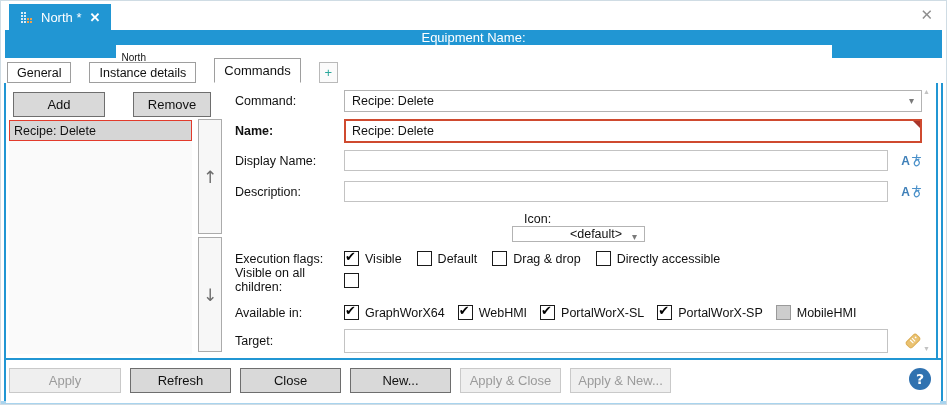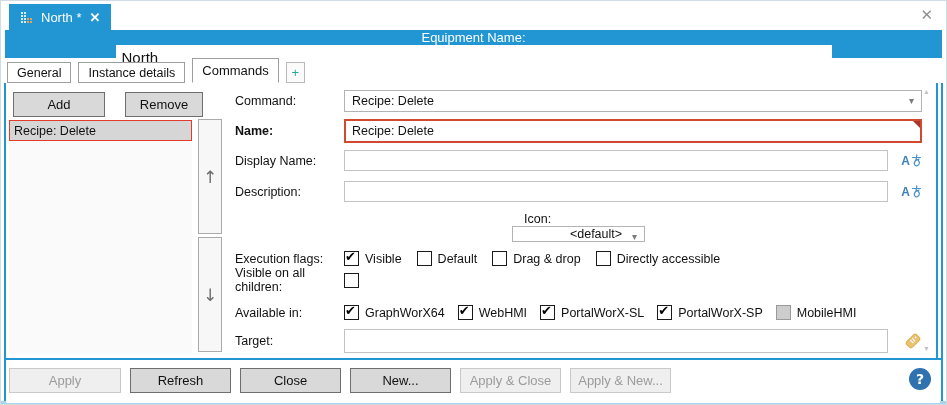--- a/index.html
+++ b/index.html
@@ -17,45 +17,45 @@
   }
   .doc-tab .tclose { font-size:13px; font-weight:bold; color:#fff; cursor:default; }
   .win-close { position:absolute; right:13px; top:5px; color:#8f8f8f; font-size:15px; line-height:18px; }
   
   .bluebar {
     position:absolute; top:29px; left:4px; right:4px; height:28px; background:#2196d3;
     display:flex; align-items:center; padding:0 7px; color:#fff; font-size:13px;flex-direction:column;
   }
   .bluebar .eq-input {
     width:716px; height:22px; border:none; background:#fff;
-    font-family:"Liberation Sans",sans-serif; font-size:15px; padding:12px 6px; color:#111;
+    font-family:"Liberation Sans",sans-serif; font-size:10px; padding:12px 6px; color:#111;
   }
   .bluebar .server { margin-left:auto; color:#fff; font-size:10px; }
   
-  .tabsrow { position:absolute; top:57px; left:6px; right:10px; height:25px; display:flex; align-items:flex-end; gap:7px; }
+  .tabsrow { position:absolute; top:57px; left:6px; right:10px; height:25px; display:flex; align-items:flex-end; gap:18px; }
   .tab {
     height:21px; padding:0 9px; background:#fff; border:1px solid #9e9e9e;
     font-size:12.5px; display:flex; align-items:center; color:#111; white-space:nowrap;
   }
   .tab.active { height:25px; font-size:13px; border-bottom:1px solid #fff; position:relative; z-index:2; }
   .tab.addtab { width:19px; padding:0; justify-content:center; color:#2aa79b; background:#fbfbfb; border-color:#b9b9b9; font-size:13px; }
   
   .bl { position:absolute; background:#2196d3; }
   .bl-left   { left:3px;  top:82px; width:2px; bottom:3px; }
   .bl-rout   { right:3px; top:82px; width:2px; bottom:3px; }
   .bl-rin    { right:8px; top:82px; width:2px; height:277px; }
   .bl-sep    { left:3px;  right:3px; top:357px; height:2px; }
   .bl-bottom { left:0; right:0; bottom:0; height:3px; background:#a9d4ee; }
   
   .content { position:absolute; top:82px; left:5px; right:10px; height:275px; background:#fff; }
   .scroll-ind { position:absolute; right:6px; color:#c2c2c2; font-size:7px; }
   .scroll-ind.up { top:5px; }
   .scroll-ind.down { bottom:6px; }
   
-  .lp-buttons { position:absolute; left:7px; top:9px; display:flex; gap:20px; }
+  .lp-buttons { position:absolute; left:7px; top:9px; display:flex; gap:28px; }
   .btn {
     background:#d9d9d9; border:1px solid #6e6e6e; font-family:"Liberation Sans",sans-serif;
     font-size:13px; color:#111; height:25px; text-align:center;
   }
   .btn:disabled, .btn.disabled { background:#efefef; border-color:#c9c9c9; color:#9b9b9b; }
   .btn-add { width:92px; } .btn-remove { width:78px; }
   .listbox { position:absolute; left:3px; top:37px; width:183px; bottom:4px; background:#fafafa; }
   .list-item {
     height:21px; background:#d6d6d6; border:1px solid #e23b2c; font-size:12.5px;
     padding:0 4px; display:flex; align-items:center; color:#111;

